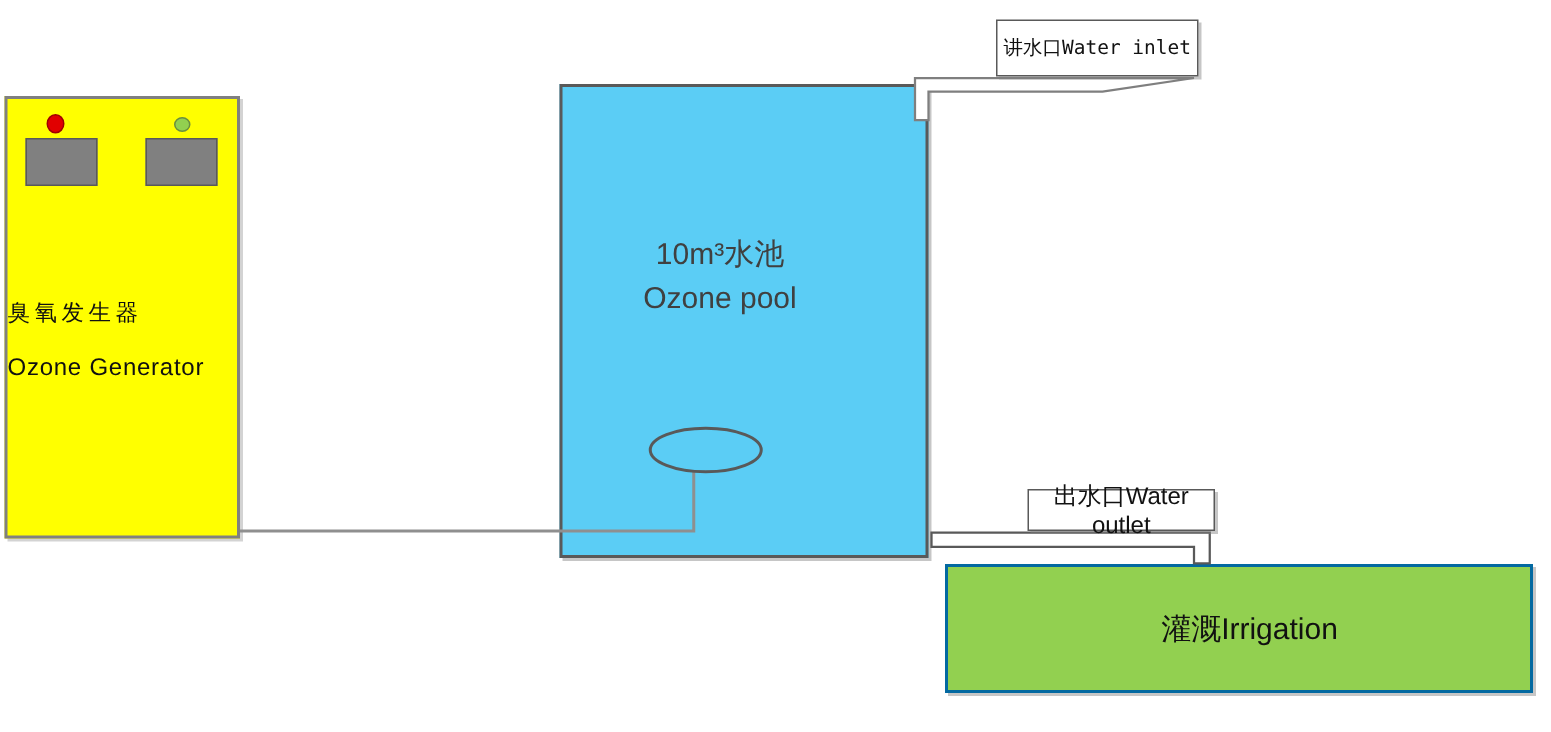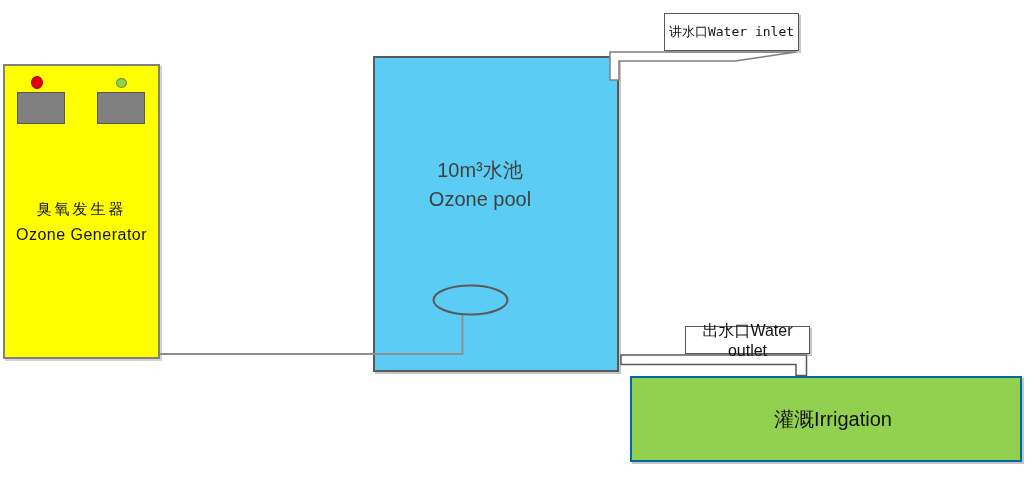--- a/index.html
+++ b/index.html
@@ -36,23 +36,23 @@
     left:3px; top:64px; width:157px; height:295px;
     background:#FFFF00; border:2px solid #808080;
     box-shadow:2px 2px 0 rgba(128,128,128,0.35); z-index:3;
   }
   .dot { position:absolute; border-radius:50%; }
   .dot.red   { left:26px; top:10px; width:12px; height:13px; background:#E10000; border:1px solid #A00000; }
   .dot.green { left:111px; top:12px; width:11px; height:10px; background:#92D050; border:1px solid #6A8F3F; }
   .panel { position:absolute; width:48px; height:32px; background:#808080; border:1px solid #595959; }
   .panel.p1 { left:12px; top:26px; }
   .panel.p2 { left:92px; top:26px; }
-  .ozone-text { position:absolute; top:132px; width:100%; text-align:center; color:#111; }
+  .ozone-text { position:absolute; top:132px; width:100%; color:#111; }
   .ozone-text .cn { font-size:15px; letter-spacing:3px; line-height:22px; }
-  .ozone-text .en { font-size:16px; line-height:22px; margin-top:4px; letter-spacing:0.5px; }
+  .ozone-text .en { font-size:16px; line-height:22px; margin-top:15px; letter-spacing:0.5px; }
 
   
   .callout {
     background:#ffffff; border:1px solid #595959;
     box-shadow:2px 2px 0 rgba(128,128,128,0.45);
     display:flex; align-items:center; justify-content:center;
     color:#111; z-index:5;text-align:center;
   }
   .callout.inlet {
     left:664px; top:13px; width:135px; height:38px;

